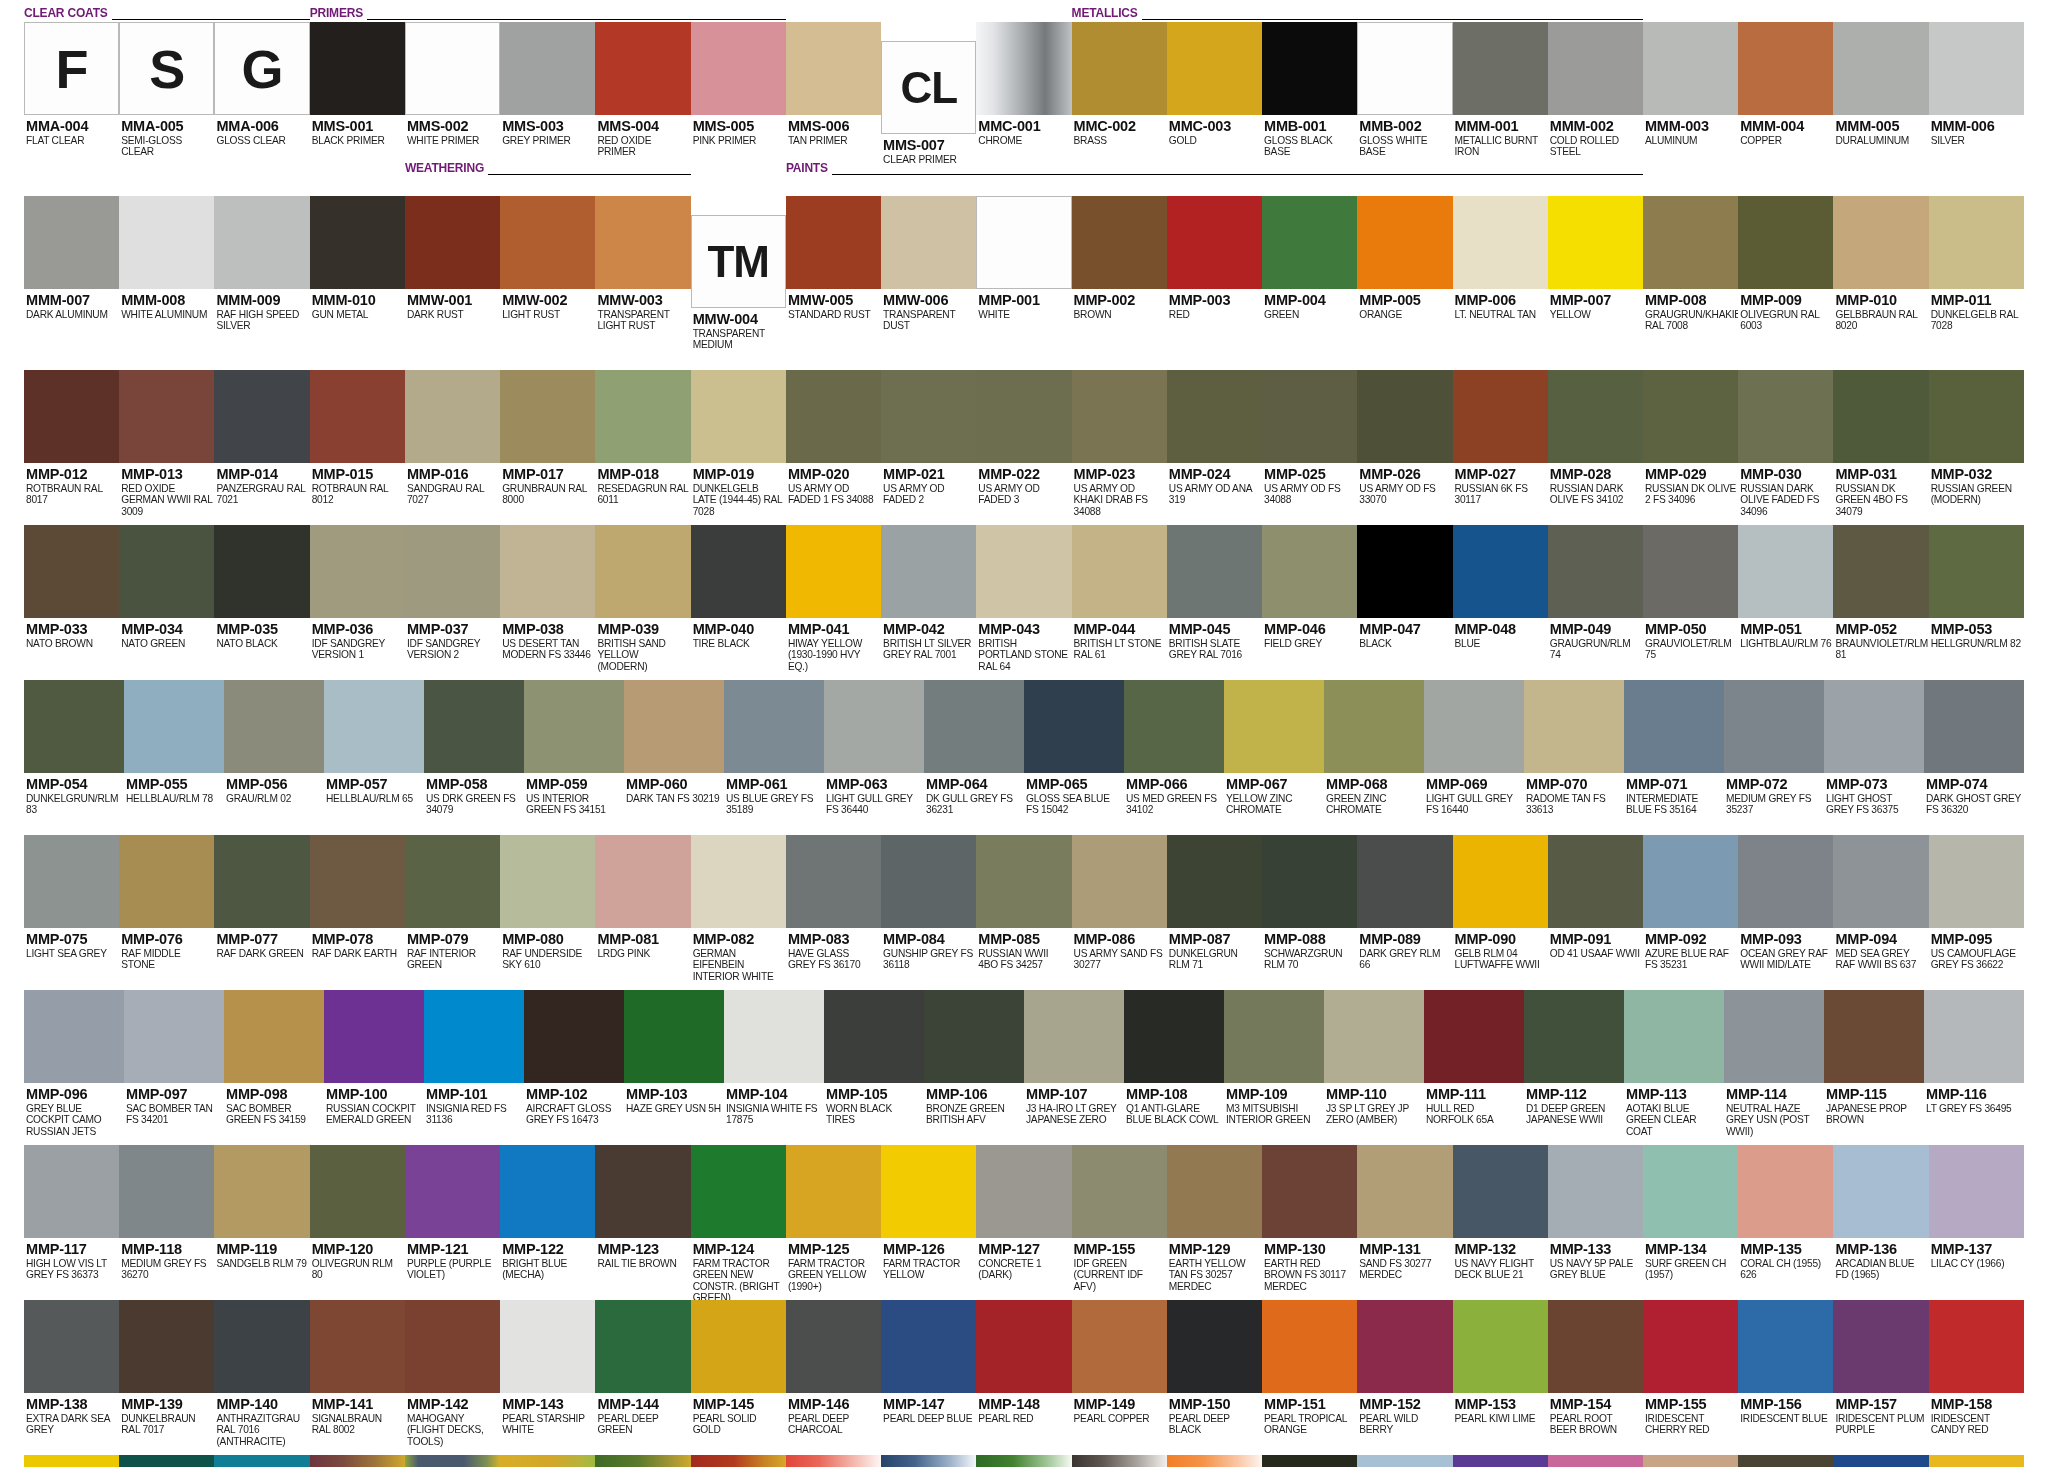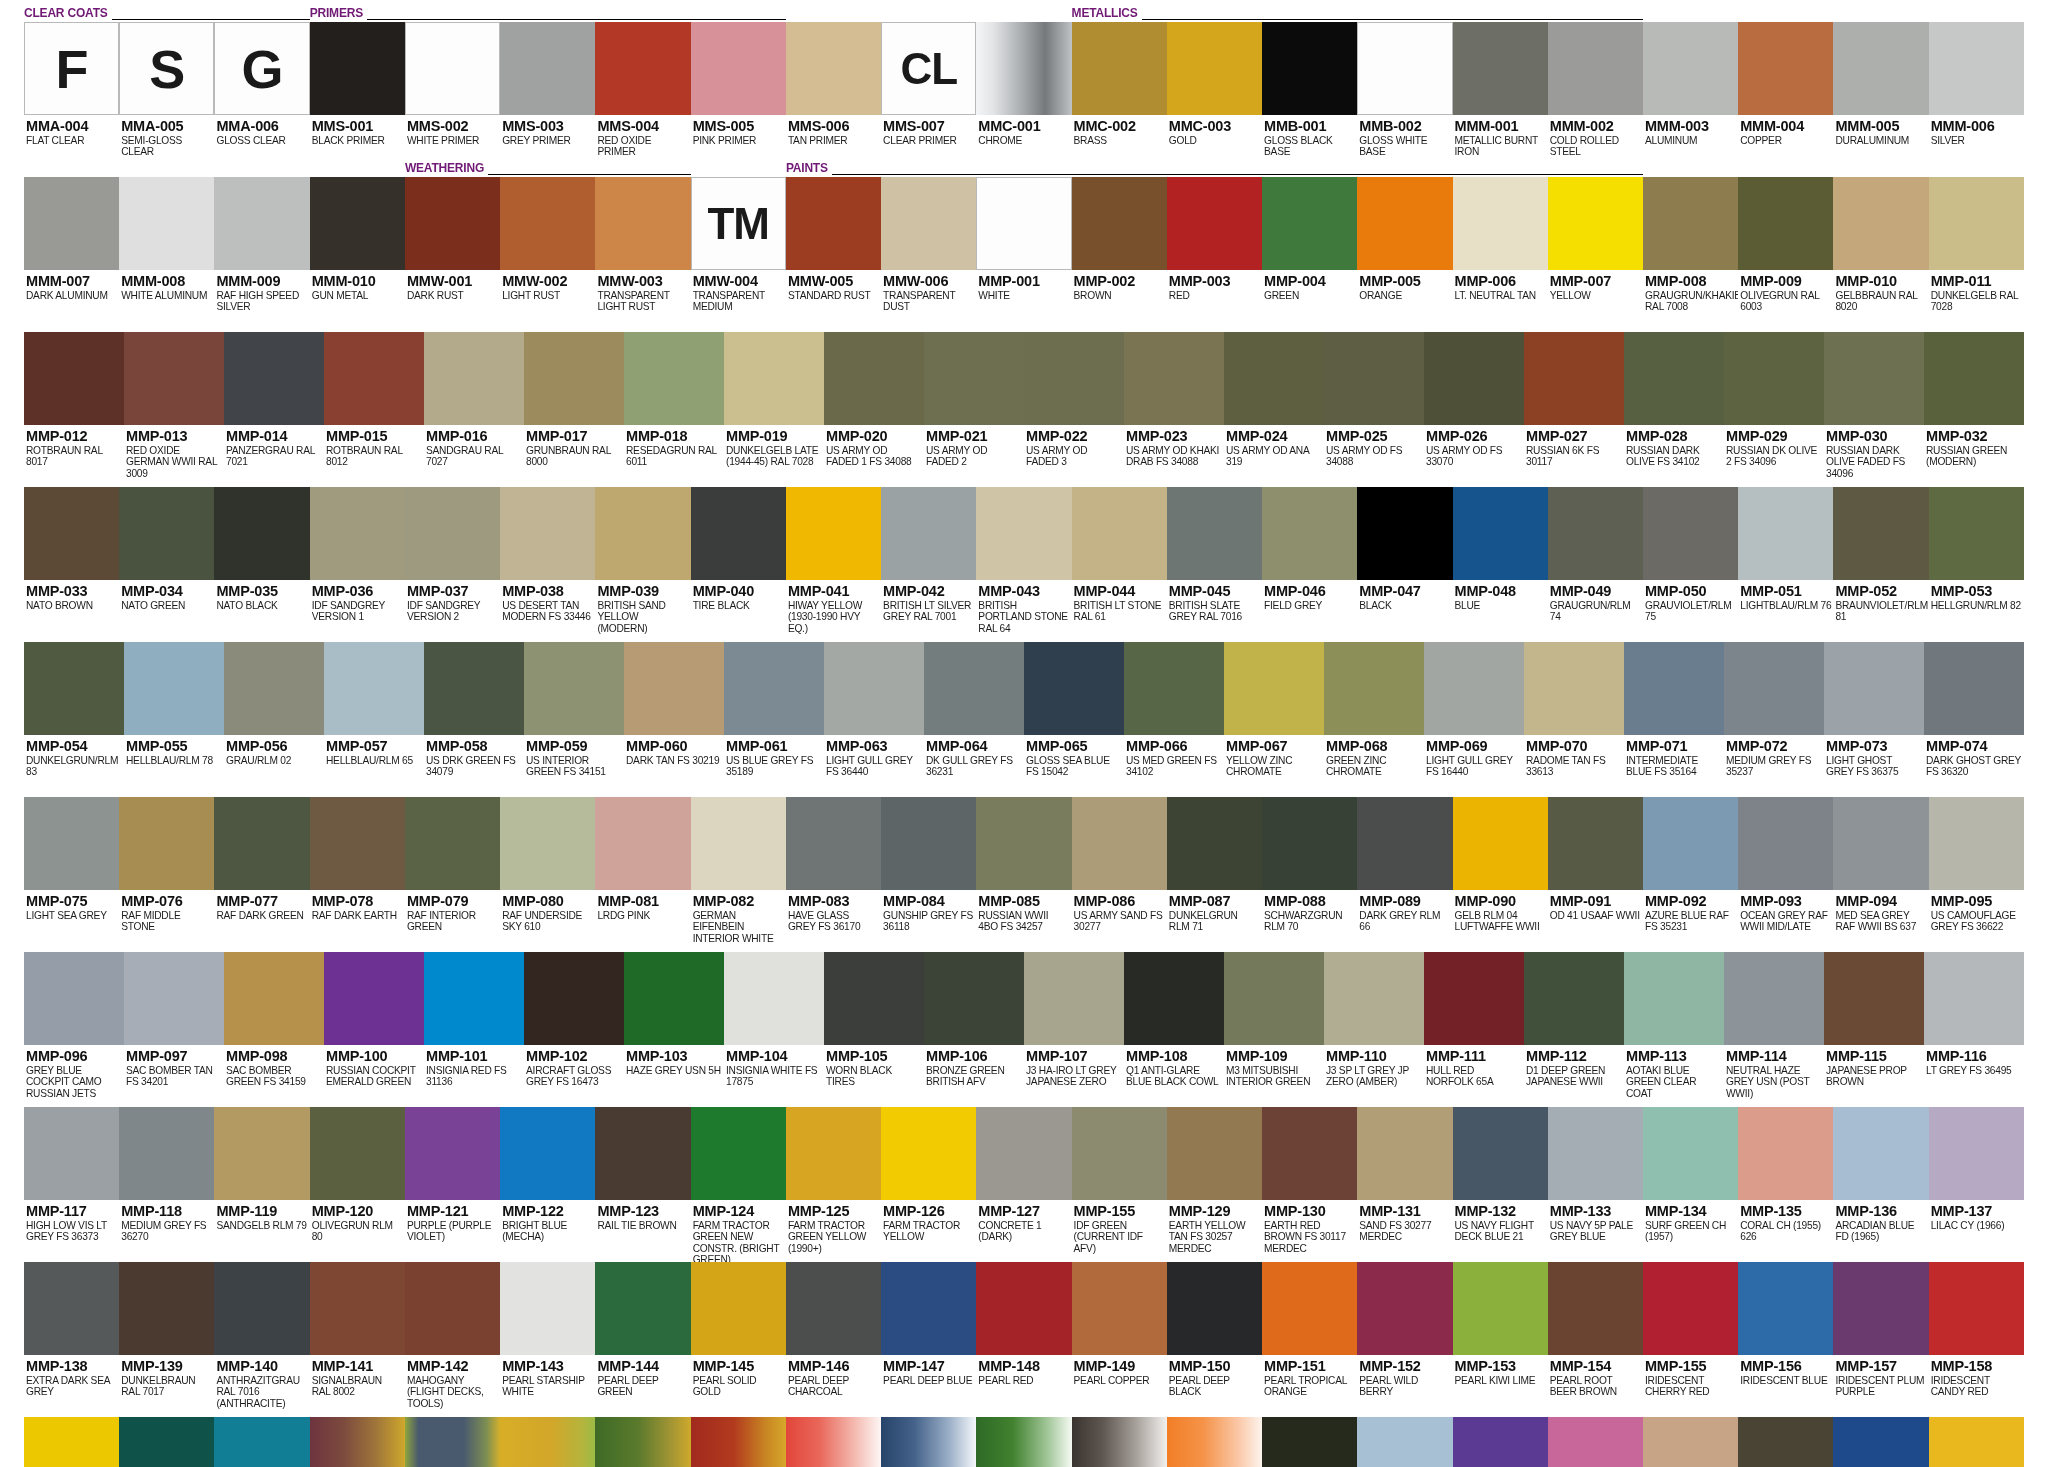--- a/index.html
+++ b/index.html
@@ -35,21 +35,21 @@
   }
   .swatch .bigletter {
     width: 100%; height: 100%;
     display: flex; align-items: center; justify-content: center;
     font-weight: bold;
     font-size: 54px;
     color: #1a1a1a;
     letter-spacing: -1px;
     font-family: "Liberation Sans", sans-serif;
   }
-  .swatch .bigletter.small { font-size: 44px; }
+  .swatch .bigletter.small { font-size: 44px; margin-top: 19px; }
   .label {
     padding: 4px 2px 0 2px;
     height: 62px;
     overflow: hidden;
   }
   .code {
     font-size: 14.5px;
     font-weight: bold;
     color: #111;
     letter-spacing: -0.2px;
@@ -524,20 +524,27 @@
         </div>
       </div>
       <div class="cell">
         <div class="swatch" style="background: rgb(109, 113, 81);"></div>
         <div class="label">
           <div class="code">MMP-030</div>
           <div class="desc">RUSSIAN DARK OLIVE FADED FS 34096</div>
         </div>
       </div>
       <div class="cell">
+        <div class="swatch" style="background: rgb(79, 90, 58);"></div>
+        <div class="label">
+          <div class="code">MMP-031</div>
+          <div class="desc">RUSSIAN DK GREEN 4BO FS 34079</div>
+        </div>
+      </div>
+      <div class="cell">
         <div class="swatch" style="background: rgb(88, 96, 60);"></div>
         <div class="label">
           <div class="code">MMP-032</div>
           <div class="desc">RUSSIAN GREEN (MODERN)</div>
         </div>
       </div>
     </div>
     <div class="row">
       <div class="cell">
         <div class="swatch" style="background: rgb(92, 74, 54);"></div>

